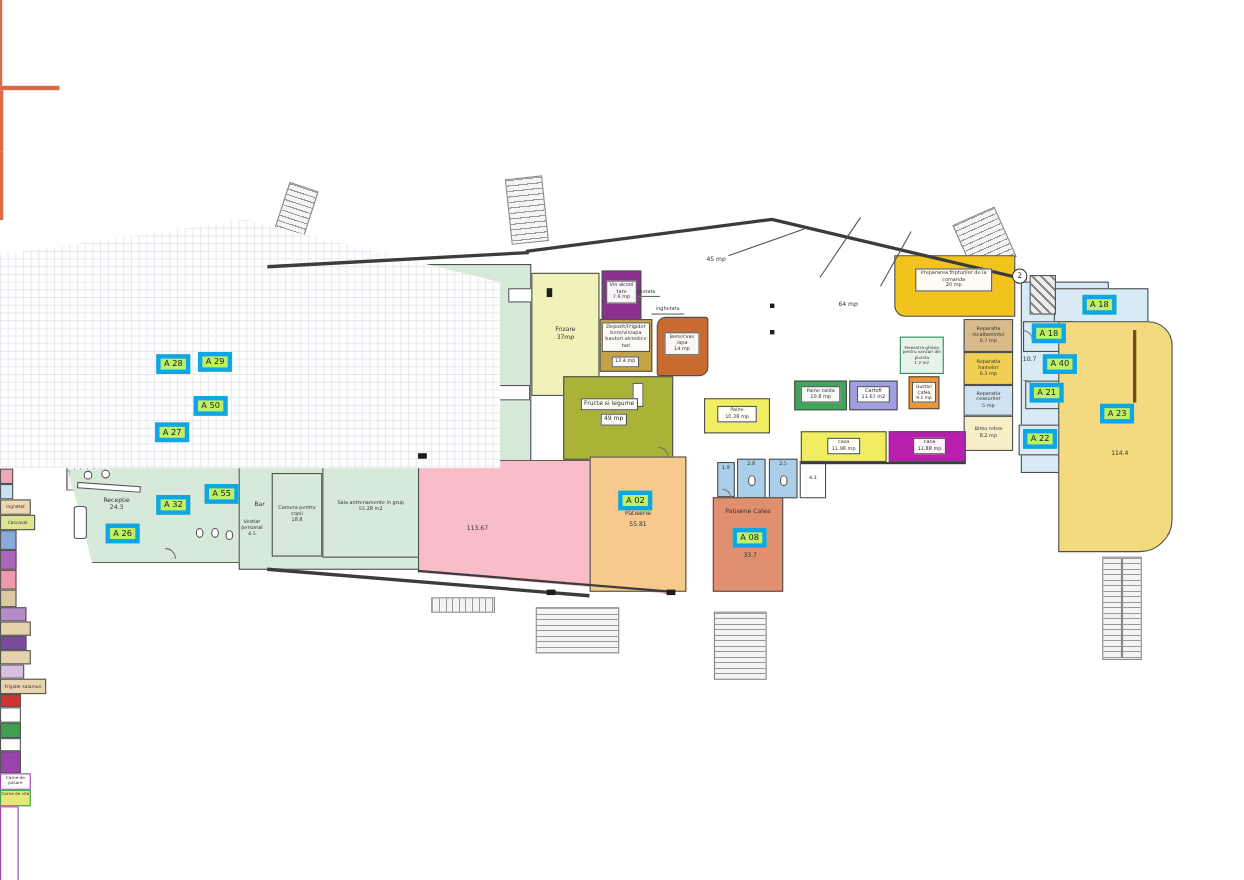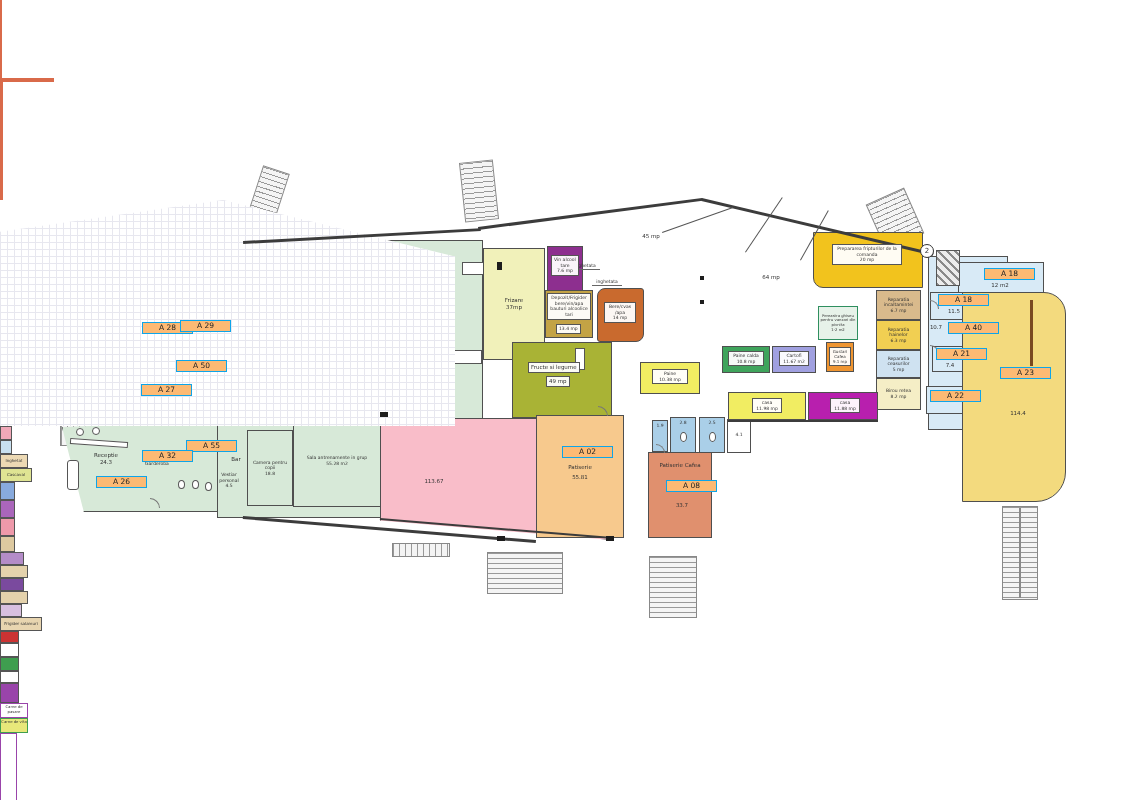--- a/index.html
+++ b/index.html
@@ -3,21 +3,21 @@
 <meta charset="utf-8">
 <style>
   html,body{margin:0;padding:0;background:#fff}
   #plan{position:relative;width:1131px;height:800px;background:#fff;overflow:hidden;
         font-family:"DejaVu Sans",sans-serif;color:#333}
   .abs,.r,.t,.code,.wall,.stairs,.stairsV,.hatch,.xgrid,.mk,.arc,.leader,.wbox,.circ{position:absolute;box-sizing:border-box}
   .r{border:1px solid #4f4f4f}
   .t{font-size:5.5px;line-height:1.2;color:#333;text-align:center}
   .tt{font-size:4.5px;line-height:1.25}
   .cc{display:flex;flex-direction:column;align-items:center;justify-content:center;height:100%;width:100%;text-align:center}
-  .code{border:1px solid #0ea5e9;background:#fdba74;color:#222;font-size:7.5px;line-height:1.35;padding:0 16px;white-space:nowrap;z-index:30}
+  .code{border:4px solid #0ea5e9;background:#bef264;color:#222;font-size:7.5px;line-height:1.35;padding:0 3px;white-space:nowrap;z-index:30}
   .wbox{background:rgba(255,255,255,.95);border:1px solid #555;padding:1px 2px;font-size:4.5px;line-height:1.25;color:#333;text-align:center;z-index:25}
   .wall{background:#3c3c3c;z-index:18}
   .leader{height:1px;background:#555;transform-origin:0 0;z-index:40}
   .stairs{background:repeating-linear-gradient(180deg,#999 0 1px,#f4f4f4 1px 5px);border:1px solid #888}
   .stairsV{background:repeating-linear-gradient(90deg,#999 0 1px,#f4f4f4 1px 6px);border:1px solid #888}
   .hatch{background:repeating-linear-gradient(45deg,#8a8a8a 0 2px,#ececec 2px 6px);border:1px solid #555}
   .xgrid{background-color:#fff;border:1px solid #222;
      background-image:repeating-linear-gradient(45deg,transparent 0 5px,#222 5px 6px),
                       repeating-linear-gradient(-45deg,transparent 0 5px,#222 5px 6px)}
   .gridfloor{background-color:#fff;background-image:linear-gradient(#e7e7ef 1px,transparent 1px),

